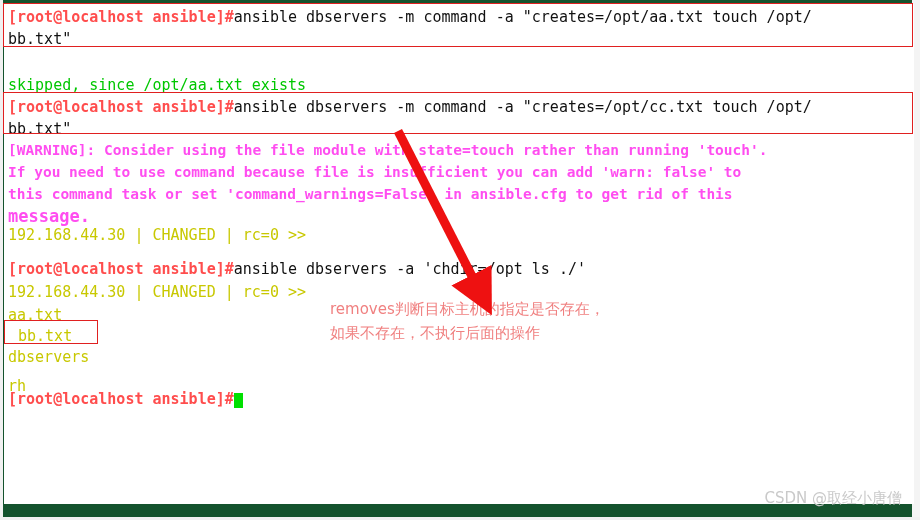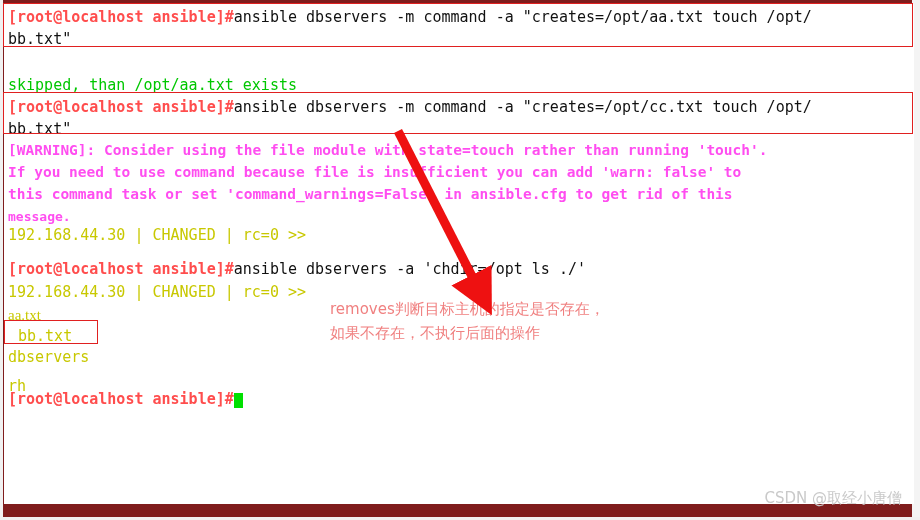--- a/index.html
+++ b/index.html
@@ -4,21 +4,21 @@
 <style>
   html, body {
     margin: 0;
     padding: 0;
     background: #ffffff;
   }
   #screen {
     position: relative;
     width: 920px;
     height: 520px;
-    background: #7f1d1d;
+    background: #14532d;
     overflow: hidden;
     font-family: "DejaVu Sans Mono", "Liberation Mono", monospace;
   }
   
   .edge-left {
     position: absolute;
     left: 0; top: 0;
     width: 3px; height: 520px;
     background: #f1f1f1;
   }
@@ -111,38 +111,38 @@
   <div class="edge-left"></div>
   <div class="edge-right"></div>
   <div class="edge-bottom"></div>
 
   <div class="term">
 
     <div class="line" style="top:6px;"><span class="prompt">[root@localhost ansible]#</span><span class="cmd">ansible dbservers -m command -a "creates=/opt/aa.txt touch /opt/</span></div>
 
     <div class="line" style="top:28px;"><span class="cmd">bb.txt"</span></div>
 
-    <div class="line green" style="top:74px;">skipped, than /opt/aa.txt exists</div>
+    <div class="line green" style="top:74px;">skipped, since /opt/aa.txt exists</div>
 
     <div class="line" style="top:96px;"><span class="prompt">[root@localhost ansible]#</span><span class="cmd">ansible dbservers -m command -a "creates=/opt/cc.txt touch /opt/</span></div>
 
     <div class="line" style="top:118px;"><span class="cmd">bb.txt"</span></div>
 
     <div class="line magenta" style="top:139px;font-size:14.5px;">[WARNING]: Consider using the file module with state=touch rather than running 'touch'.</div>
     <div class="line magenta" style="top:161px;font-size:14.5px;">If you need to use command because file is insufficient you can add 'warn: false' to</div>
     <div class="line magenta" style="top:183px;font-size:14.5px;">this command task or set 'command_warnings=False' in ansible.cfg to get rid of this</div>
-    <div class="line magenta" style="top:205px;font-size:13px;">message.</div>
+    <div class="line magenta" style="top:205px;font-size:17px;">message.</div>
 
     <div class="line yellow" style="top:224px;">192.168.44.30 | CHANGED | rc=0 &gt;&gt;</div>
 
     <div class="line" style="top:258px;"><span class="prompt">[root@localhost ansible]#</span><span class="cmd">ansible dbservers -a 'chdir=/opt ls ./'</span></div>
 
     <div class="line yellow" style="top:281px;">192.168.44.30 | CHANGED | rc=0 &gt;&gt;</div>
 
-    <div class="line yellow" style="top:304px;font-family:Liberation Serif, serif;">aa.txt</div>
+    <div class="line yellow" style="top:304px;">aa.txt</div>
     <div class="line yellow" style="top:325px;margin-left:10px;">bb.txt</div>
     <div class="line yellow" style="top:346px;">dbservers</div>
     <div class="line yellow" style="top:375px;">rh</div>
 
     <div class="line" style="top:388px;"><span class="prompt">[root@localhost ansible]#</span><span class="cursor"></span></div>
 
   </div>
 
   <div class="redbox" style="left:3px; top:3px; width:910px; height:44px;"></div>
   <div class="redbox" style="left:3px; top:92px; width:910px; height:42px;"></div>

